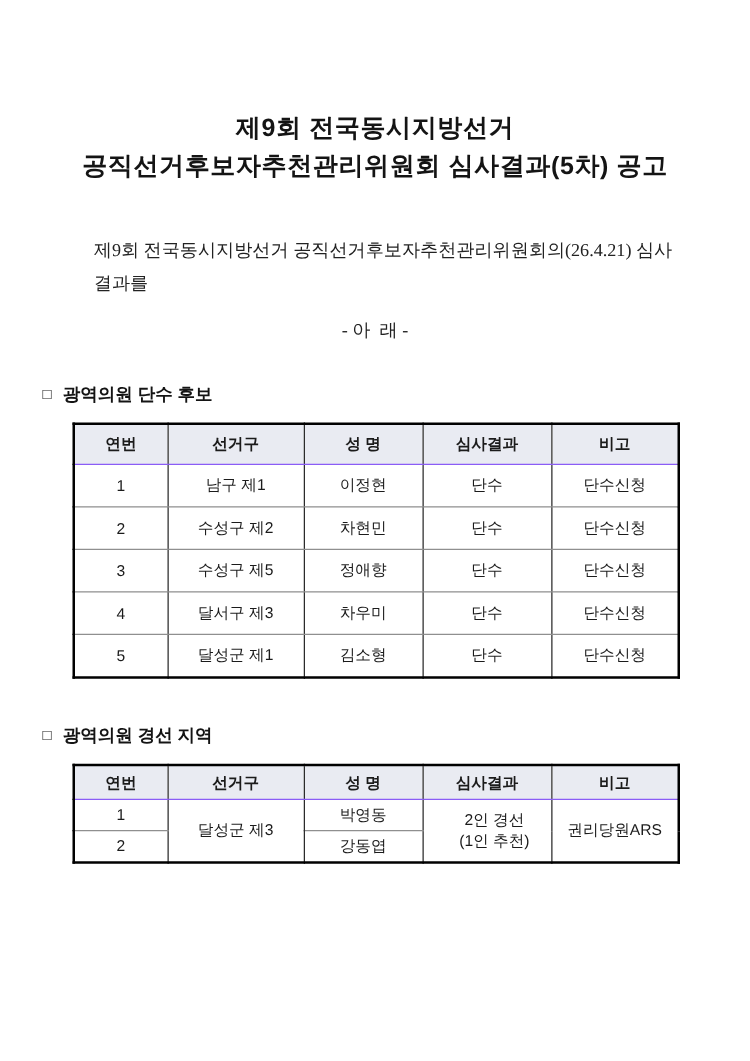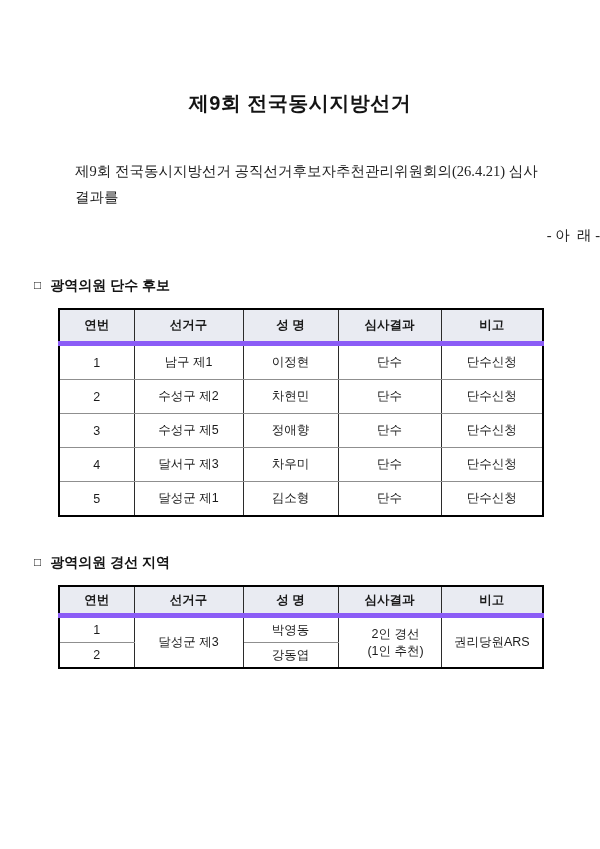--- a/index.html
+++ b/index.html
@@ -25,21 +25,21 @@
   .body-par {
     margin: 40px 46px 0 65px;
     font-family: "Liberation Serif", serif;
     font-size: 14.5px;
     line-height: 26px;
     color: #222222;
   }
   .body-par .first-line { padding-left: 10px; }
   .below-marker {
     margin-top: 15px;
-    text-align: right;
+    text-align: center;
     font-family: "Liberation Serif", serif;
     font-size: 14.5px;
     line-height: 20px;
     white-space: pre;
     color: #222222;
   }
   .sect-head {
     margin: 32px 0 0 34px;
     font-weight: bold;
     font-size: 14px;
@@ -70,34 +70,35 @@
     border-bottom: 1px solid #8f8f8f;
     text-align: center;
     vertical-align: middle;
     padding: 0;
     overflow: hidden;
   }
   table.doc-table th {
     background: #e9ebf2;
     font-weight: bold;
     height: 31px;
-    border-bottom: 5px solid #8b5cf6;
+    border-bottom: 1px solid #8b5cf6;
   }
   table.t1 td { height: 33px; }
   table.t2 th { height: 26px; }
   table.t2 td { height: 24px; }
   .result-cell div { line-height: 17px; margin-left: 12px; }
 </style>
 </head>
 <body>
 
 <div class="page">
 
   <div class="title-block">
     <div>제9회 전국동시지방선거</div>
+    <div>공직선거후보자추천관리위원회 심사결과(5차) 공고</div>
   </div>
 
   <div class="body-par">
     <div class="first-line">제9회 전국동시지방선거 공직선거후보자추천관리위원회의(26.4.21) 심사 결과를</div>
   </div>
 
   <div class="below-marker">- 아  래 -</div>
 
   <div class="sect-head">
     <span class="bullet">□</span><span>광역의원 단수 후보</span>

